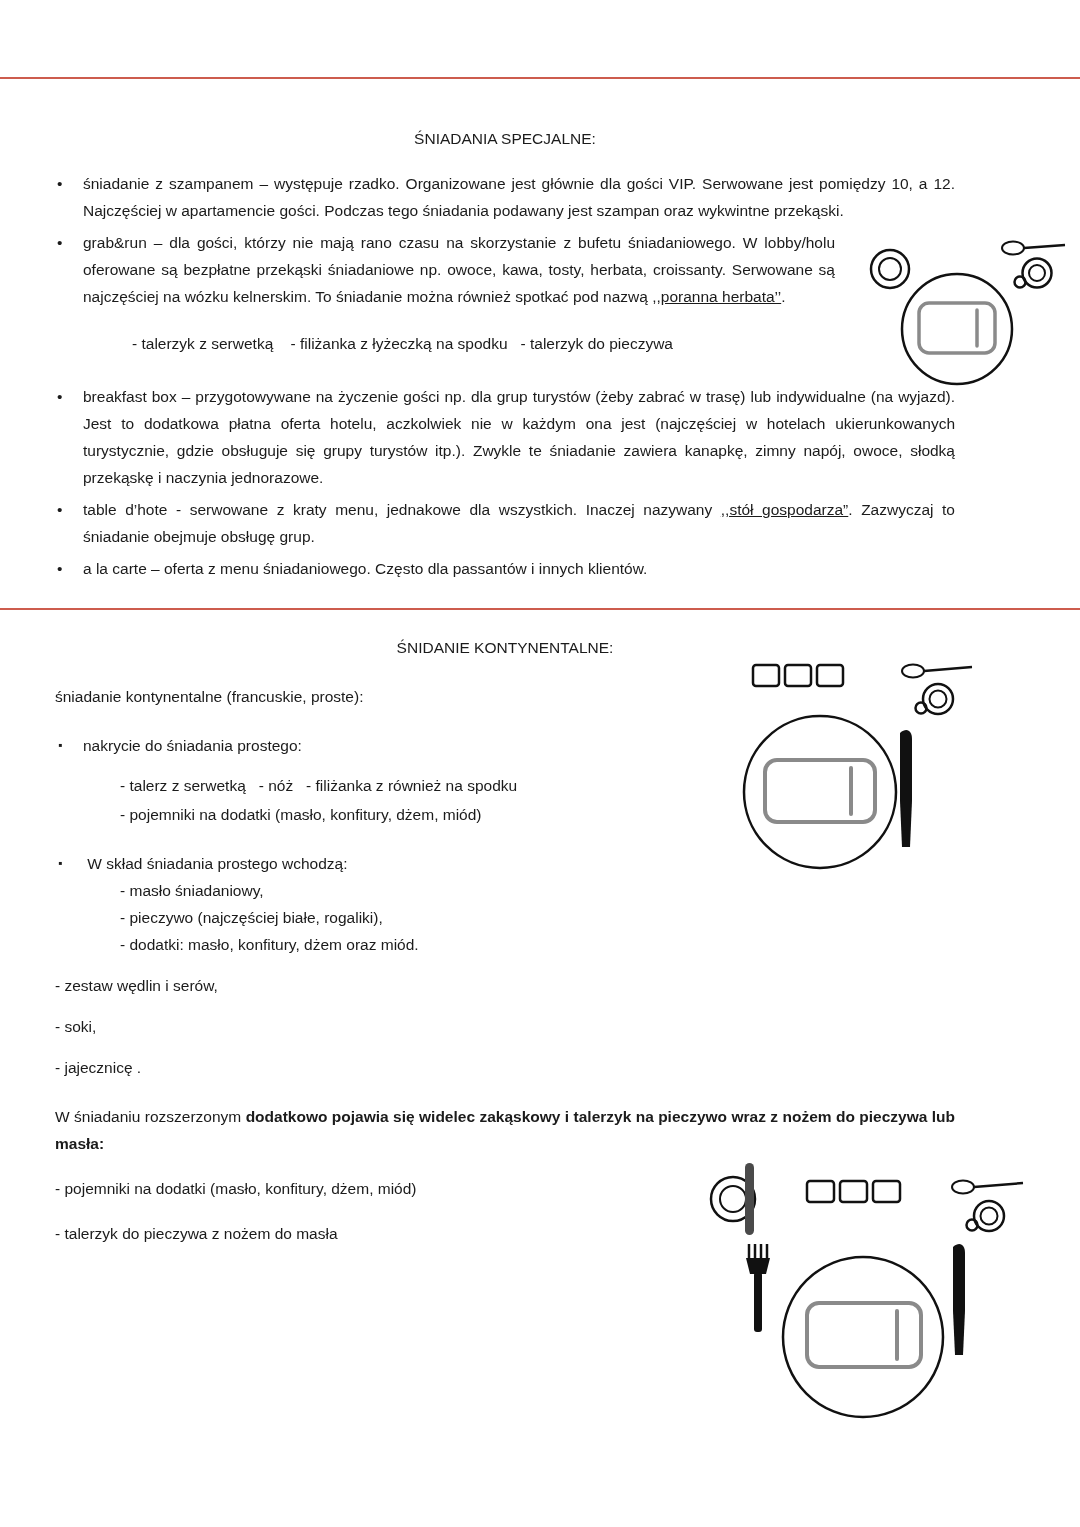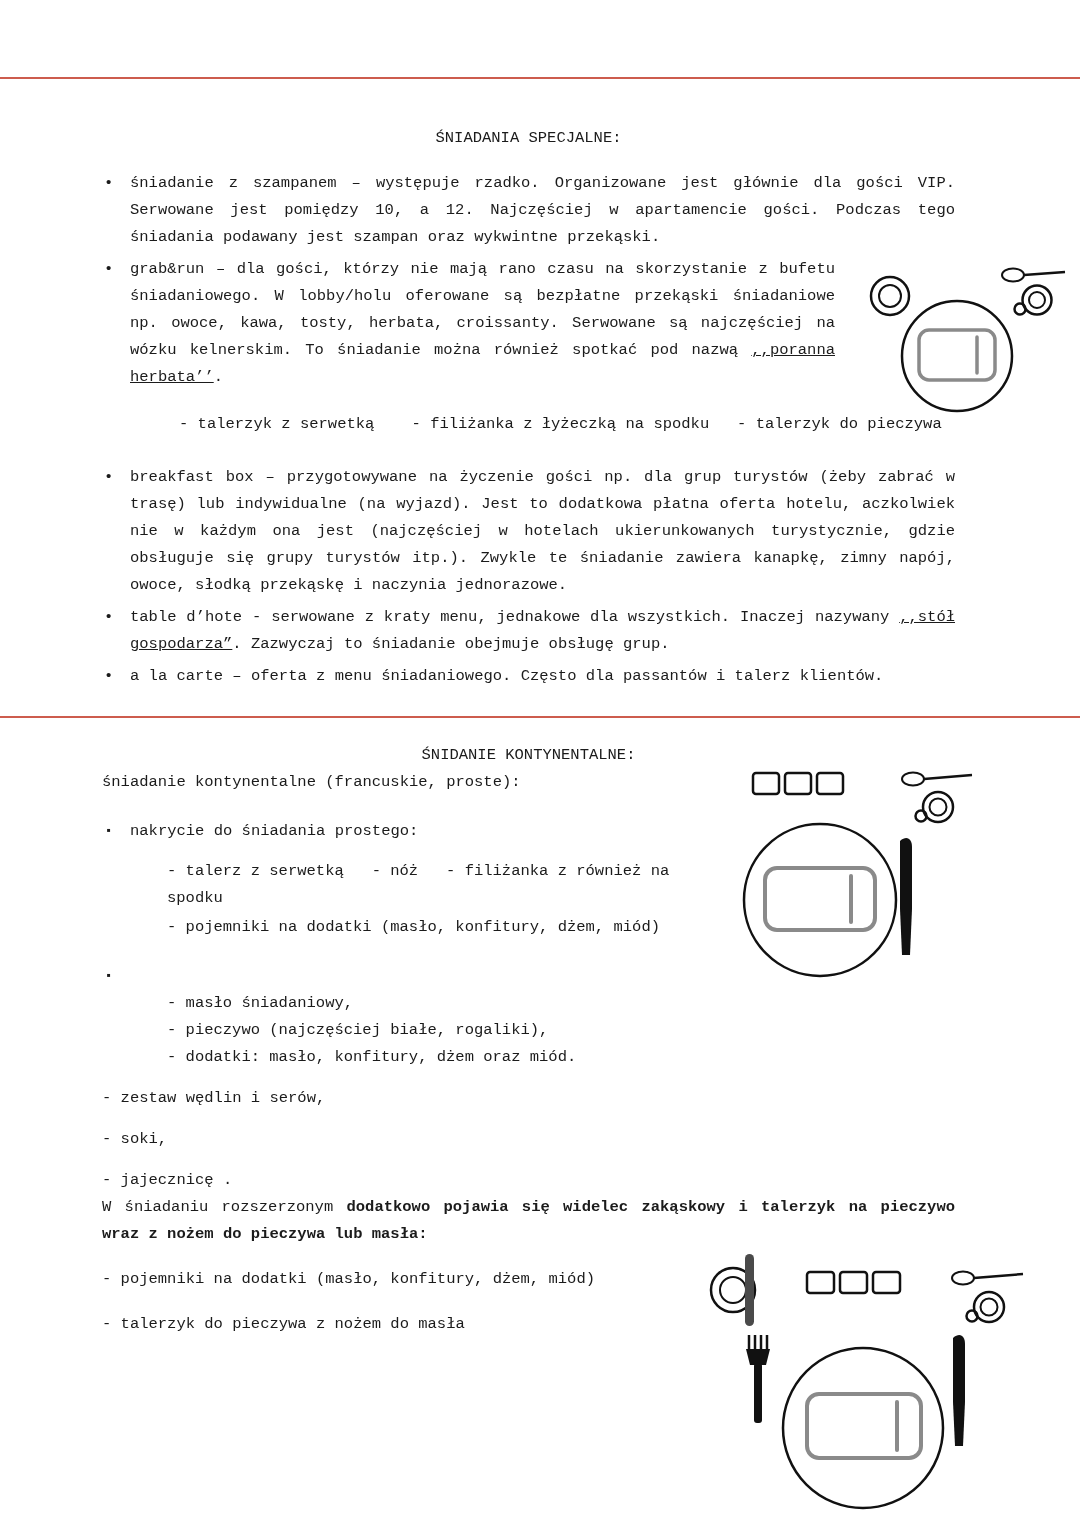--- a/index.html
+++ b/index.html
@@ -15,21 +15,21 @@
     color:#1b1b1b;
     overflow:hidden;
   }
   .red-line {
     border:none;
     border-top:2px solid #cd5c4e;
     width:100%;
   }
   .line-top { margin-top:77px; }
   .line-mid { margin-top:26px; }
-  .content { padding:0 125px 0 102px;font-family:Liberation Mono, monospace; }
+  .content { padding:0 125px 0 55px; }
   h2.center {
     font-size:15.5px; font-weight:400;
     text-align:center;
   }
   .h1 { margin-top:46px; }
   .h2 { margin-top:24px; }
   ul.bullets { list-style:none; margin-top:18px; }
   li.b { display:flex; margin-bottom:5px; }
   li.b .marker { flex:0 0 28px; padding-left:2px; }
   li.b .btext { flex:1 1 auto; text-align:justify; }
@@ -44,21 +44,21 @@
     width:210px; height:150px;
   }
   .diagram2 {
     float:right; margin:-4px -35px 8px 18px;
     width:265px; height:215px;
   }
   .diagram3 {
     float:right; margin:2px -70px 0 18px;
     width:330px; height:272px;
   }
-  .para { }
+  .para { margin-top:22px; }
   .sq-item { display:flex; margin-top:22px; }
   .sq-item .marker { flex:0 0 28px; padding-left:3px; font-size:12px; }
   .indent-lines { margin-left:65px; margin-top:13px; }
   .indent-lines .ln { margin-bottom:2px; }
   .tight-lines { margin-left:65px; }
   .dash-item { margin-top:14px; }
   .ext-line { margin-top:18px; }
   svg .stroke { fill:none; stroke:#111; }
 </style>
 </head>
@@ -106,21 +106,21 @@
         <div class="btext">breakfast box – przygotowywane na życzenie gości np. dla grup turystów (żeby zabrać w trasę) lub indywidualne (na wyjazd). Jest to dodatkowa płatna oferta hotelu, aczkolwiek nie w każdym ona jest (najczęściej w hotelach ukierunkowanych turystycznie, gdzie obsługuje się grupy turystów itp.). Zwykle te śniadanie zawiera kanapkę, zimny napój, owoce, słodką przekąskę i naczynia jednorazowe.</div>
       </li>
       <li class="b">
         <span class="marker">•</span>
         <div class="btext">
           <span>table d’hote - serwowane z kraty menu, jednakowe dla wszystkich. Inaczej nazywany </span><span class="u">,,stół gospodarza”</span><span>. Zazwyczaj to śniadanie obejmuje obsługę grup.</span>
         </div>
       </li>
       <li class="b">
         <span class="marker">•</span>
-        <div class="btext">a la carte – oferta z menu śniadaniowego. Często dla passantów i talerz klientów.</div>
+        <div class="btext">a la carte – oferta z menu śniadaniowego. Często dla passantów i innych klientów.</div>
       </li>
     </ul>
   </div>
 
   <hr class="red-line line-mid">
 
   <div class="content">
     <h2 class="center h2">ŚNIDANIE KONTYNENTALNE:</h2>
 
     <svg class="diagram2" viewBox="0 0 265 215" aria-hidden="true">
@@ -145,20 +145,21 @@
       <div>nakrycie do śniadania prostego:</div>
     </div>
 
     <div class="indent-lines">
       <div class="ln pre">- talerz z serwetką   - nóż   - filiżanka z również na spodku</div>
       <div class="ln">- pojemniki na dodatki (masło, konfitury, dżem, miód)</div>
     </div>
 
     <div class="sq-item">
       <span class="marker">▪</span>
+      <div class="pre"> W skład śniadania prostego wchodzą:</div>
     </div>
 
     <div class="tight-lines">
       <div>- masło śniadaniowy,</div>
       <div>- pieczywo (najczęściej białe, rogaliki),</div>
       <div>- dodatki: masło, konfitury, dżem oraz miód.</div>
     </div>
 
 
     <div class="dash-item">- zestaw wędlin i serów,</div>

